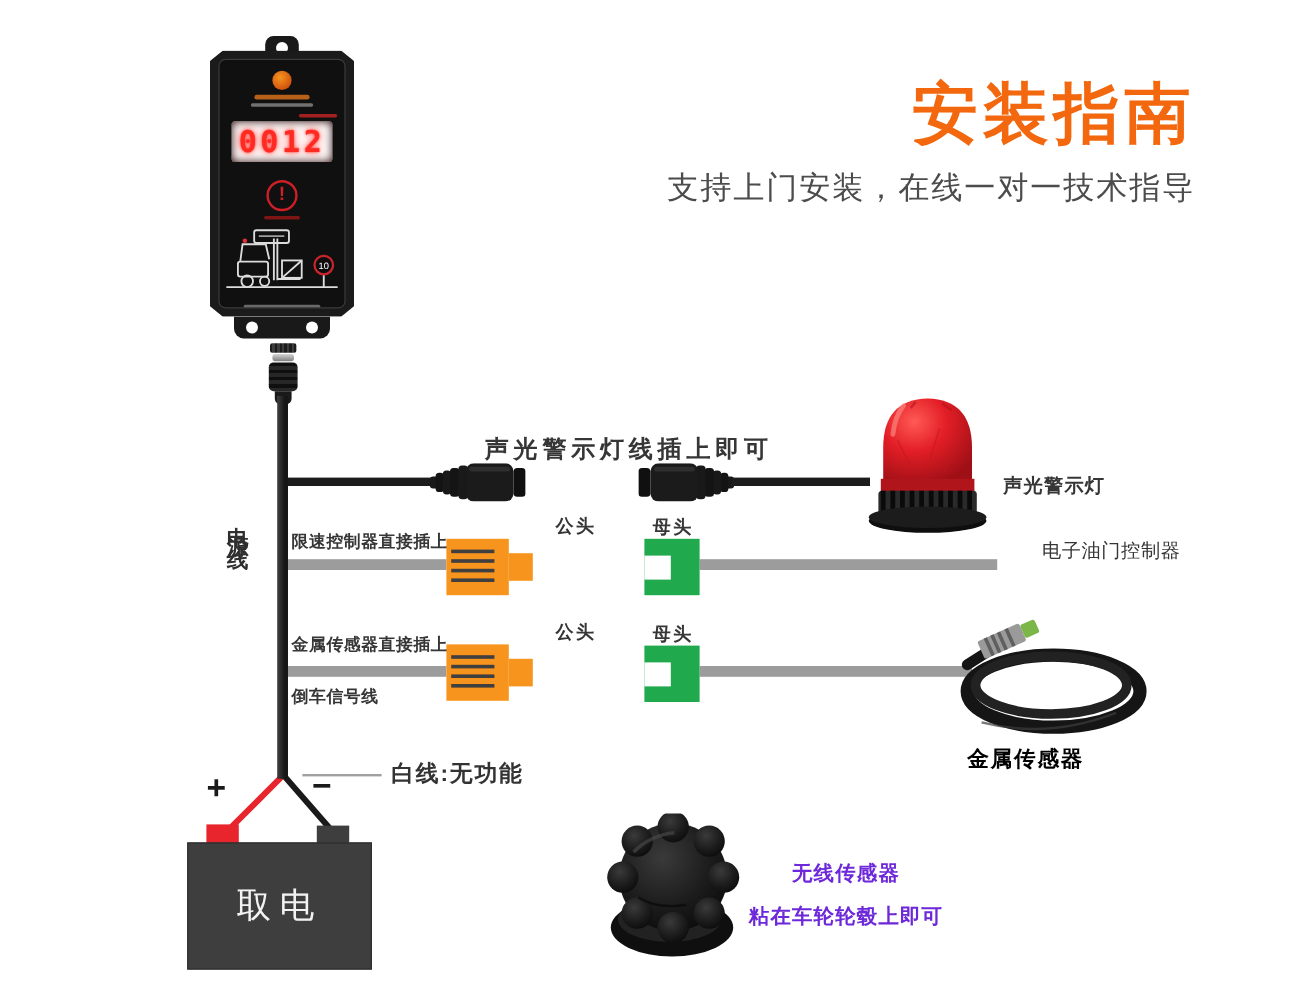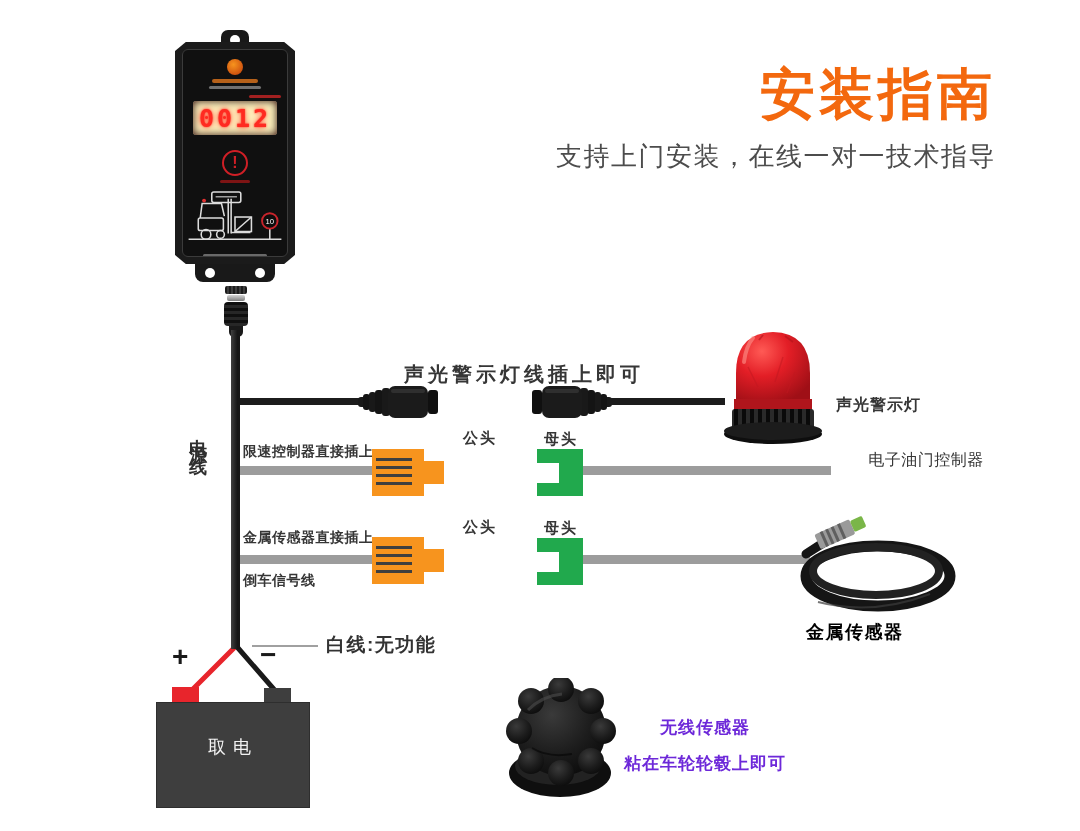--- a/index.html
+++ b/index.html
@@ -18,21 +18,21 @@
   .dev-tab-top { position:absolute; left:46px; top:0; width:28px; height:20px; background:#191919; border-radius:7px 7px 0 0; }
   .dev-tab-top .hole { position:absolute; left:9px; top:5px; width:10px; height:10px; border-radius:50%; background:#fff; }
   .dev-body { position:absolute; left:0; top:12px; width:120px; height:222px; background:#1b1b1b; border-radius:9px;
               clip-path:polygon(9% 0,91% 0,100% 4%,100% 96%,91% 100%,9% 100%,0 96%,0 4%); }
   .dev-face { position:absolute; left:7px; top:7px; right:7px; bottom:7px; background:#101010; border:1px solid #3b3b3b; border-radius:6px; overflow:hidden; }
   .dev-logo { width:16px; height:16px; border-radius:50%; margin:9px auto 0; background:radial-gradient(circle at 40% 35%, #f7941e 0%, #d0550f 70%, #93350a 100%); }
   .bar { border-radius:2px; }
   .logo-bar1 { width:46px; height:4px; background:#c96a1c; margin:4px auto 0; opacity:.9; }
   .logo-bar2 { width:52px; height:3px; background:#8a8a8a; margin:3px auto 0; opacity:.8; }
   .model-bar { width:32px; height:3px; background:#a32020; margin:6px 6px 3px auto; }
-  .dev-display { width:84px; height:34px; margin:0 auto; background:#fef9c3; border-radius:3px; box-shadow:inset 0 0 8px #2a0000;
+  .dev-display { width:84px; height:34px; margin:0 auto; background:#ffffff; border-radius:3px; box-shadow:inset 0 0 8px #2a0000;
                  display:flex; align-items:center; justify-content:center; }
   .dev-digits { font-family:"DejaVu Sans Mono",monospace; font-weight:bold; font-size:25px; letter-spacing:3px; color:#ff2a21;
                 text-shadow:0 0 7px rgba(255,42,33,.9),0 0 2px rgba(255,42,33,1); }
   .warn-circle { width:26px; height:26px; border:2px solid #cf1f26; border-radius:50%; margin:15px auto 0;
                  display:flex; align-items:center; justify-content:center; }
   .warn-mark { color:#cf1f26; font-weight:bold; font-size:16px; line-height:1; }
   .warn-bar { width:30px; height:3px; background:#7e1414; margin:4px auto 0; }
   .forklift-svg { display:block; margin:6px auto 0; }
   .info-bar1 { width:64px; height:3px; background:#9a9a9a; opacity:.65; margin:7px auto 0; }
   .dev-tab-bot { position:absolute; left:20px; top:234px; width:80px; height:18px; background:#191919; border-radius:0 0 8px 8px; }
@@ -68,21 +68,21 @@
 
   .label-med { font-size:16px; font-weight:600; color:#363636; letter-spacing:1px; white-space:nowrap; }
   .label-bold { font-size:18px; font-weight:700; color:#000000; letter-spacing:1.5px; white-space:nowrap;font-family:Liberation Mono, monospace; }
   .target-text { left:840px; top:446px; width:172px; text-align:center; font-size:16px; font-weight:500; color:#363636; line-height:27px; letter-spacing:.5px; }
 
   
   .leader { left:252px; top:645px; width:66px; height:2px; background:#a0a0a0; }
   .white-note { left:326px; top:632px; font-size:19px; font-weight:600; color:#333; letter-spacing:1.5px; }
   .sign { font-size:28px; font-weight:700; color:#1a1a1a; }
   .battery { left:156px; top:702px; width:154px; height:106px; background:#3e3e3e; border:1px solid #2e2e2e; z-index:2; }
-  .battery-label { padding-top:32px; text-align:center; font-size:18px; font-weight:500; color:#f2f2f2; letter-spacing:7px; }
+  .battery-label { padding-top:32px; text-align:center; font-size:29px; font-weight:500; color:#f2f2f2; letter-spacing:7px; }
   .term { z-index:2; }
   .term-red { left:172px; top:687px; width:27px; height:16px; background:#E8252C; }
   .term-black { left:264px; top:688px; width:27px; height:15px; background:#3e3e3e; }
 
   .wireless-text { left:600px; top:716px; width:210px; text-align:center; font-size:17px; font-weight:600; color:#6d28d9; letter-spacing:1px; }
   .wireless-text .l2 { margin-top:13px; }
 </style>
 </head>
 <body>
 

